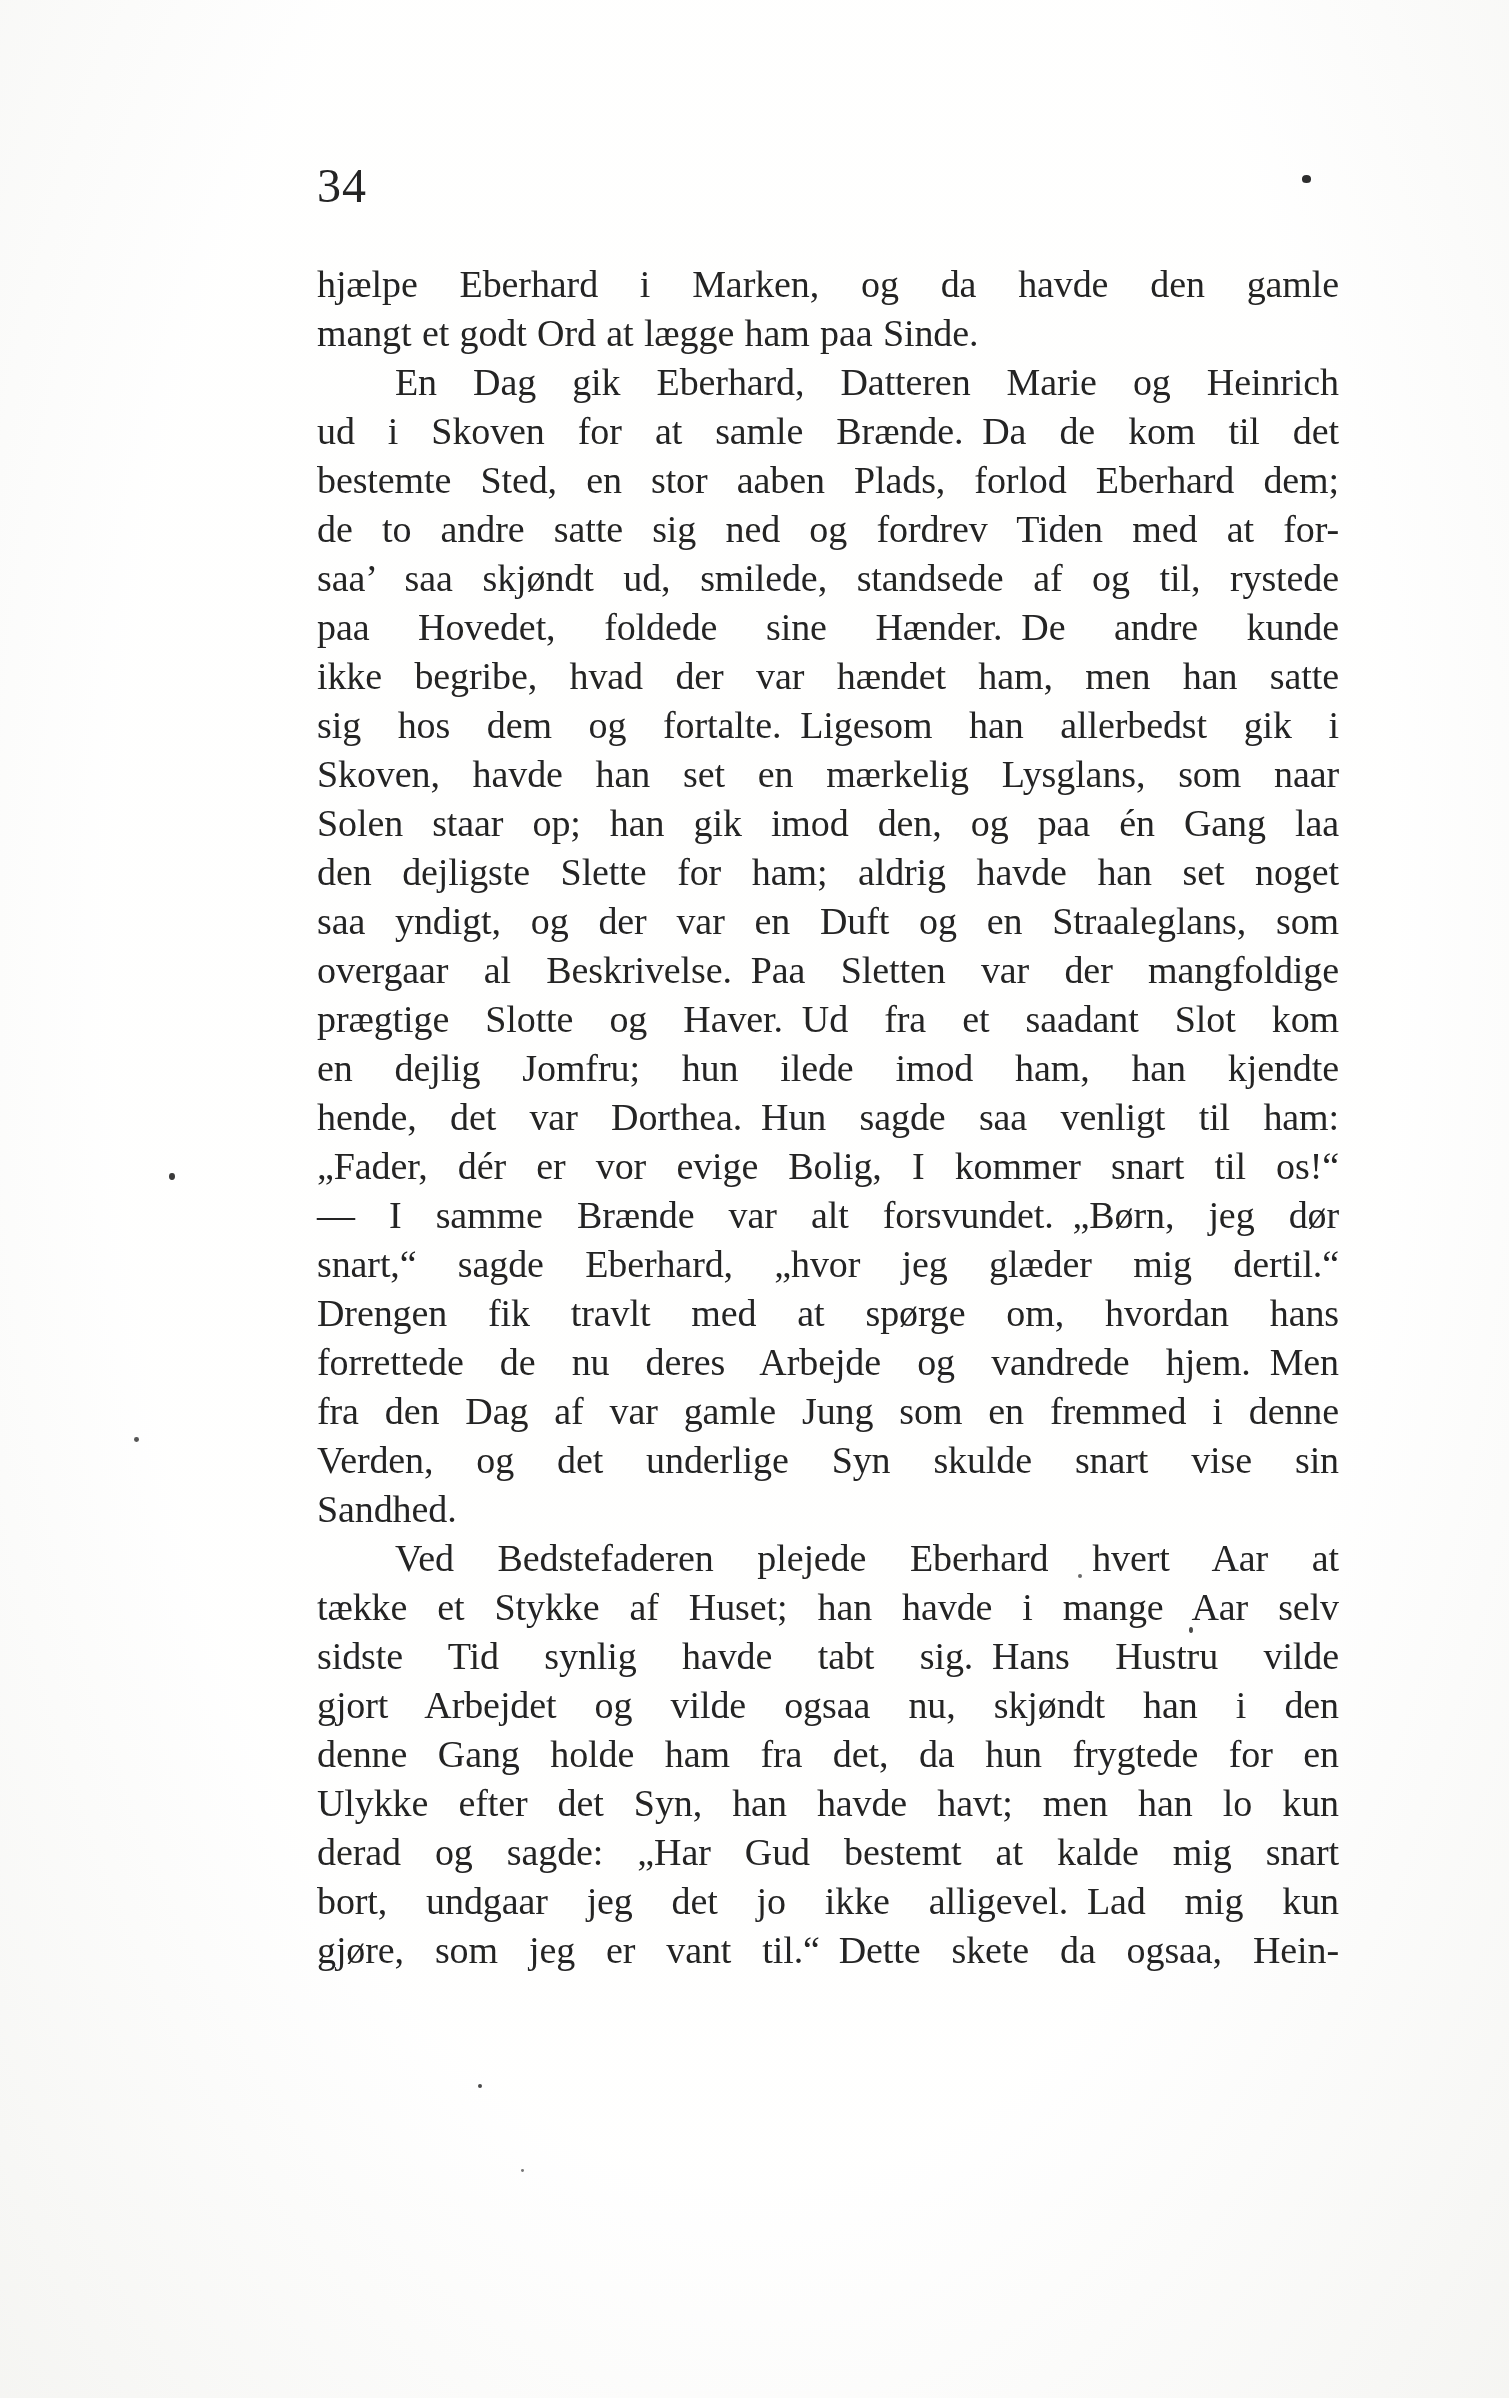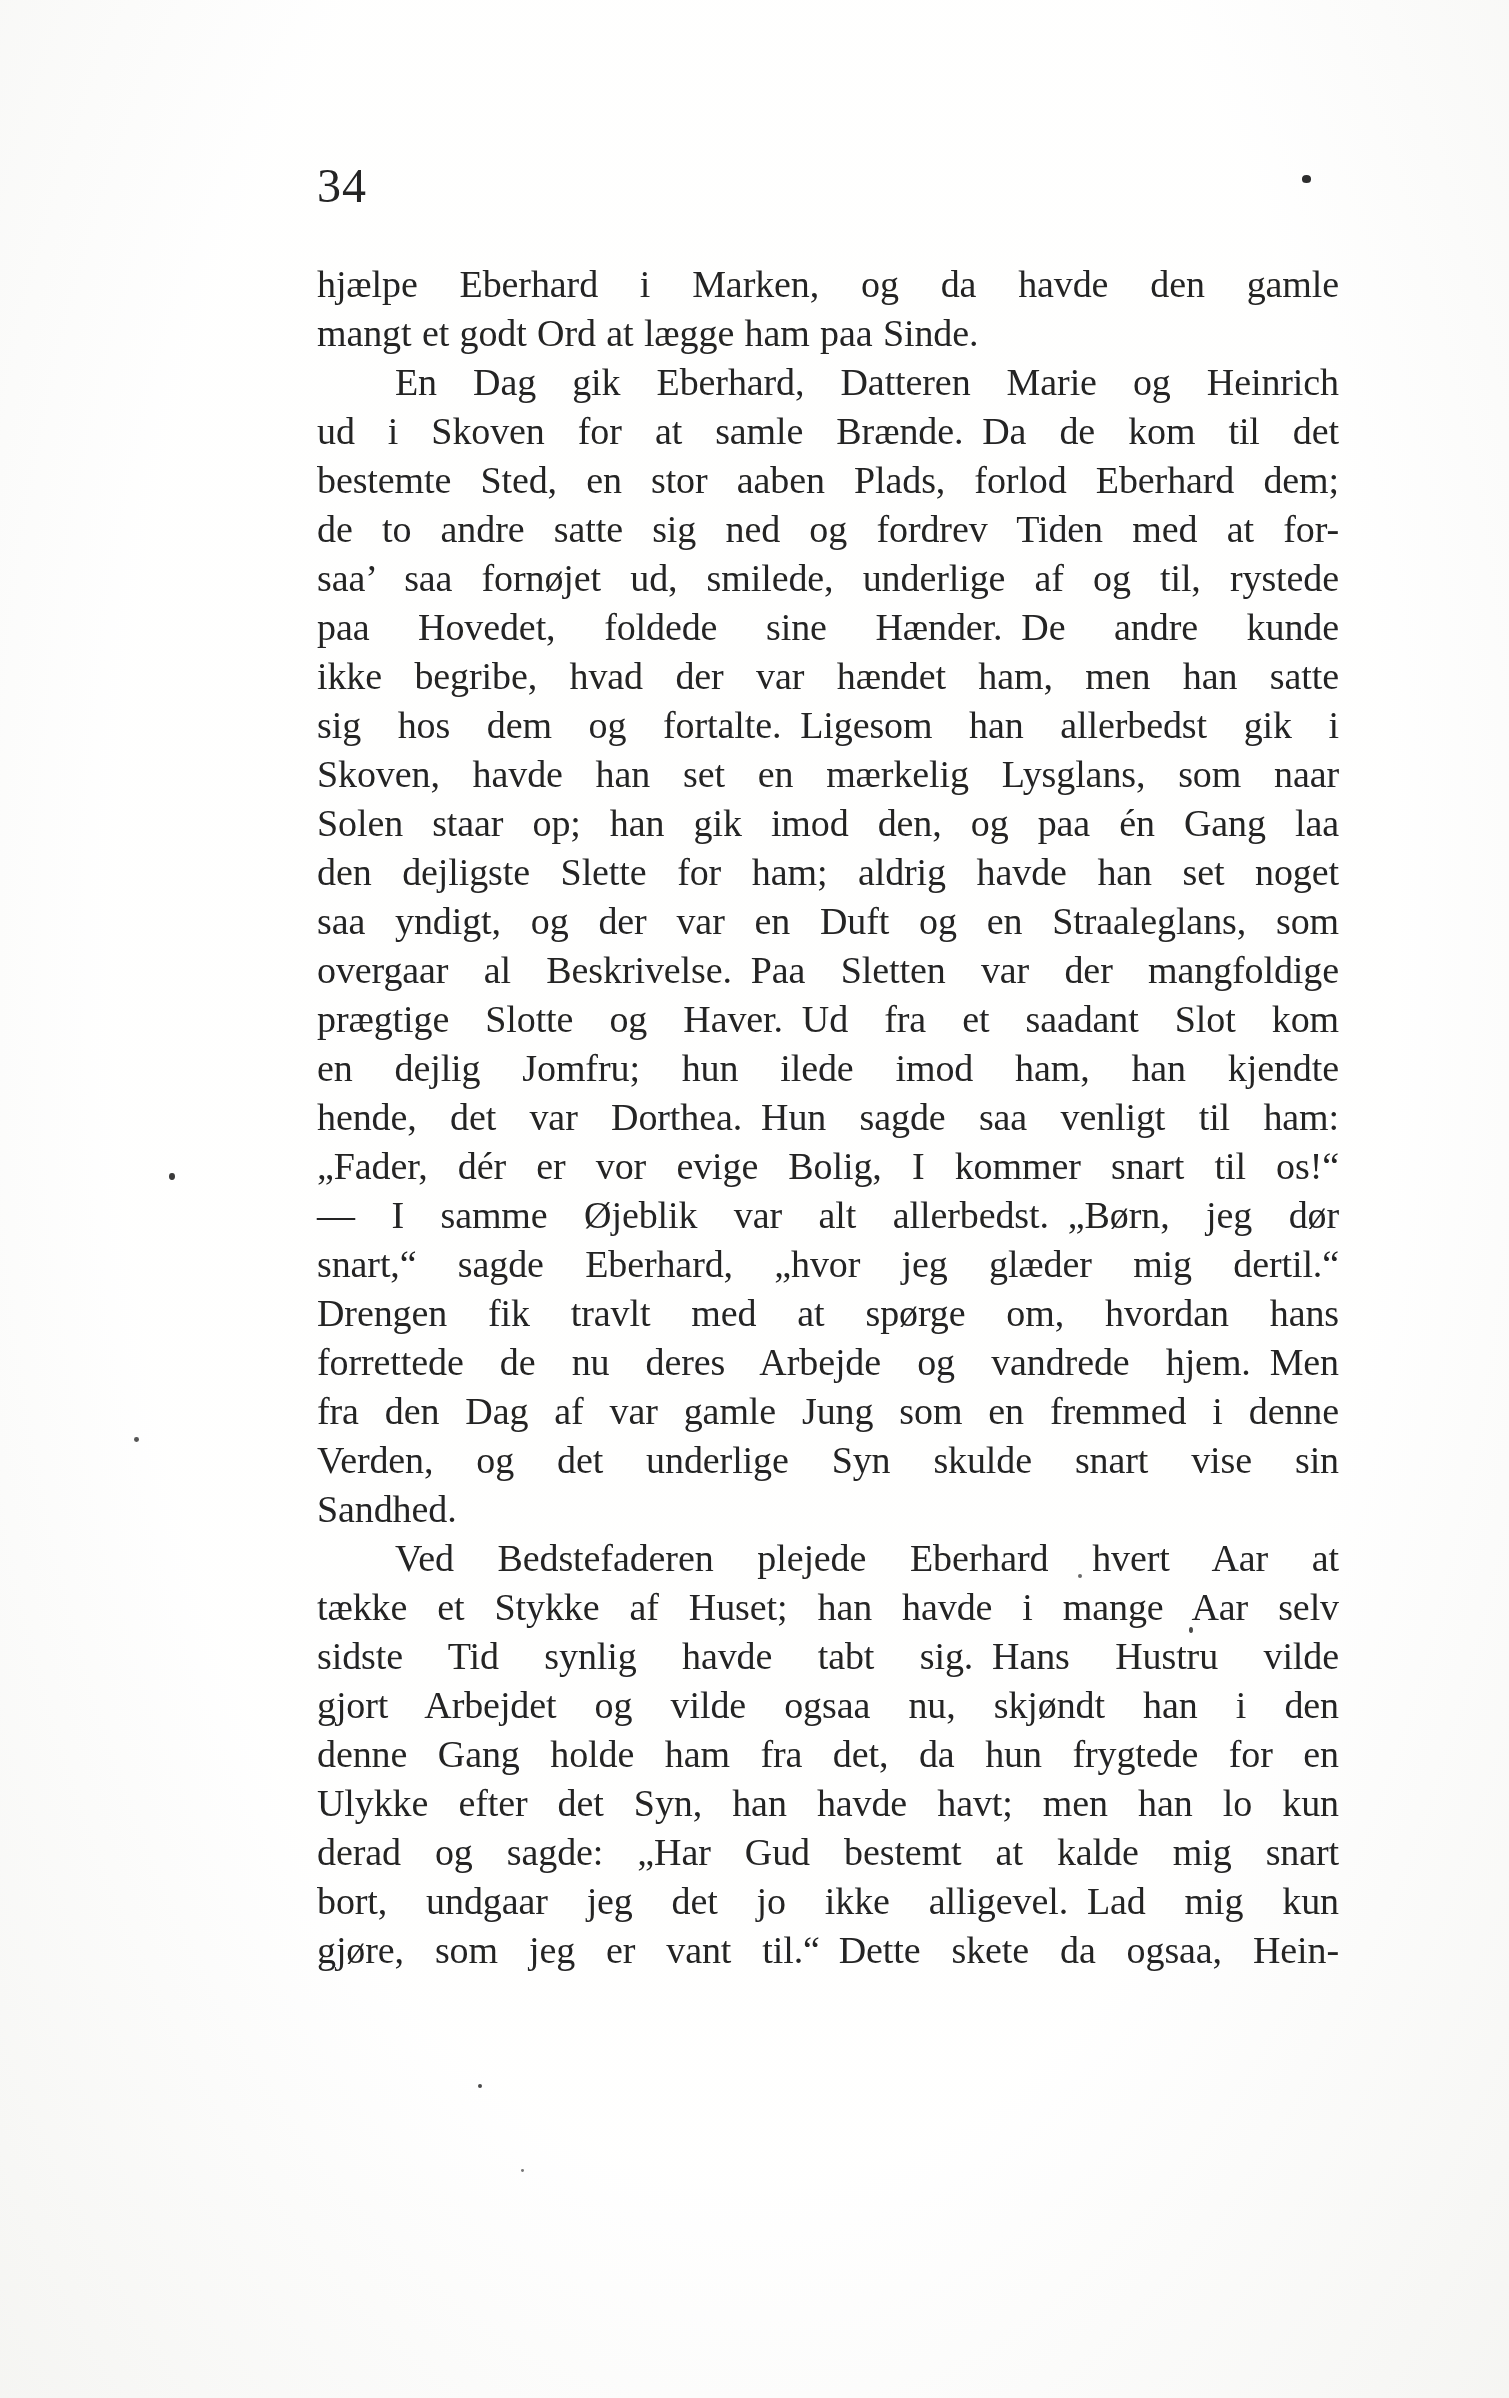--- a/index.html
+++ b/index.html
@@ -68,34 +68,34 @@
 
   <div class="page-number">34</div>
 
   <div class="text-block">
       <div class="line">hjælpe Eberhard i Marken, og da havde den gamle</div>
       <div class="line end">mangt et godt Ord at lægge ham paa Sinde.</div>
       <div class="line indent">En Dag gik Eberhard, Datteren Marie og Heinrich</div>
       <div class="line">ud i Skoven for at samle Brænde. Da de kom til det</div>
       <div class="line">bestemte Sted, en stor aaben Plads, forlod Eberhard dem;</div>
       <div class="line">de to andre satte sig ned og fordrev Tiden med at for-</div>
-      <div class="line">saa’ saa fornøjet ud, smilede, underlige af og til, rystede</div>
+      <div class="line">saa’ saa skjøndt ud, smilede, standsede af og til, rystede</div>
       <div class="line">paa Hovedet, foldede sine Hænder. De andre kunde</div>
       <div class="line">ikke begribe, hvad der var hændet ham, men han satte</div>
       <div class="line">sig hos dem og fortalte. Ligesom han allerbedst gik i</div>
       <div class="line">Skoven, havde han set en mærkelig Lysglans, som naar</div>
       <div class="line">Solen staar op; han gik imod den, og paa én Gang laa</div>
       <div class="line">den dejligste Slette for ham; aldrig havde han set noget</div>
       <div class="line">saa yndigt, og der var en Duft og en Straaleglans, som</div>
       <div class="line">overgaar al Beskrivelse. Paa Sletten var der mangfoldige</div>
       <div class="line">prægtige Slotte og Haver. Ud fra et saadant Slot kom</div>
       <div class="line">en dejlig Jomfru; hun ilede imod ham, han kjendte</div>
       <div class="line">hende, det var Dorthea. Hun sagde saa venligt til ham:</div>
       <div class="line">„Fader, dér er vor evige Bolig, I kommer snart til os!“</div>
-      <div class="line">— I samme Øjeblik var alt allerbedst. „Børn, jeg dør</div>
+      <div class="line">— I samme Brænde var alt forsvundet. „Børn, jeg dør</div>
       <div class="line">snart,“ sagde Eberhard, „hvor jeg glæder mig dertil.“</div>
       <div class="line">Drengen fik travlt med at spørge om, hvordan hans</div>
       <div class="line">forrettede de nu deres Arbejde og vandrede hjem. Men</div>
       <div class="line">fra den Dag af var gamle Jung som en fremmed i denne</div>
       <div class="line">Verden, og det underlige Syn skulde snart vise sin</div>
       <div class="line end">Sandhed.</div>
       <div class="line indent">Ved Bedstefaderen plejede Eberhard hvert Aar at</div>
       <div class="line">tække et Stykke af Huset; han havde i mange Aar selv</div>
       <div class="line">sidste Tid synlig havde tabt sig. Hans Hustru vilde</div>
       <div class="line">gjort Arbejdet og vilde ogsaa nu, skjøndt han i den</div>

